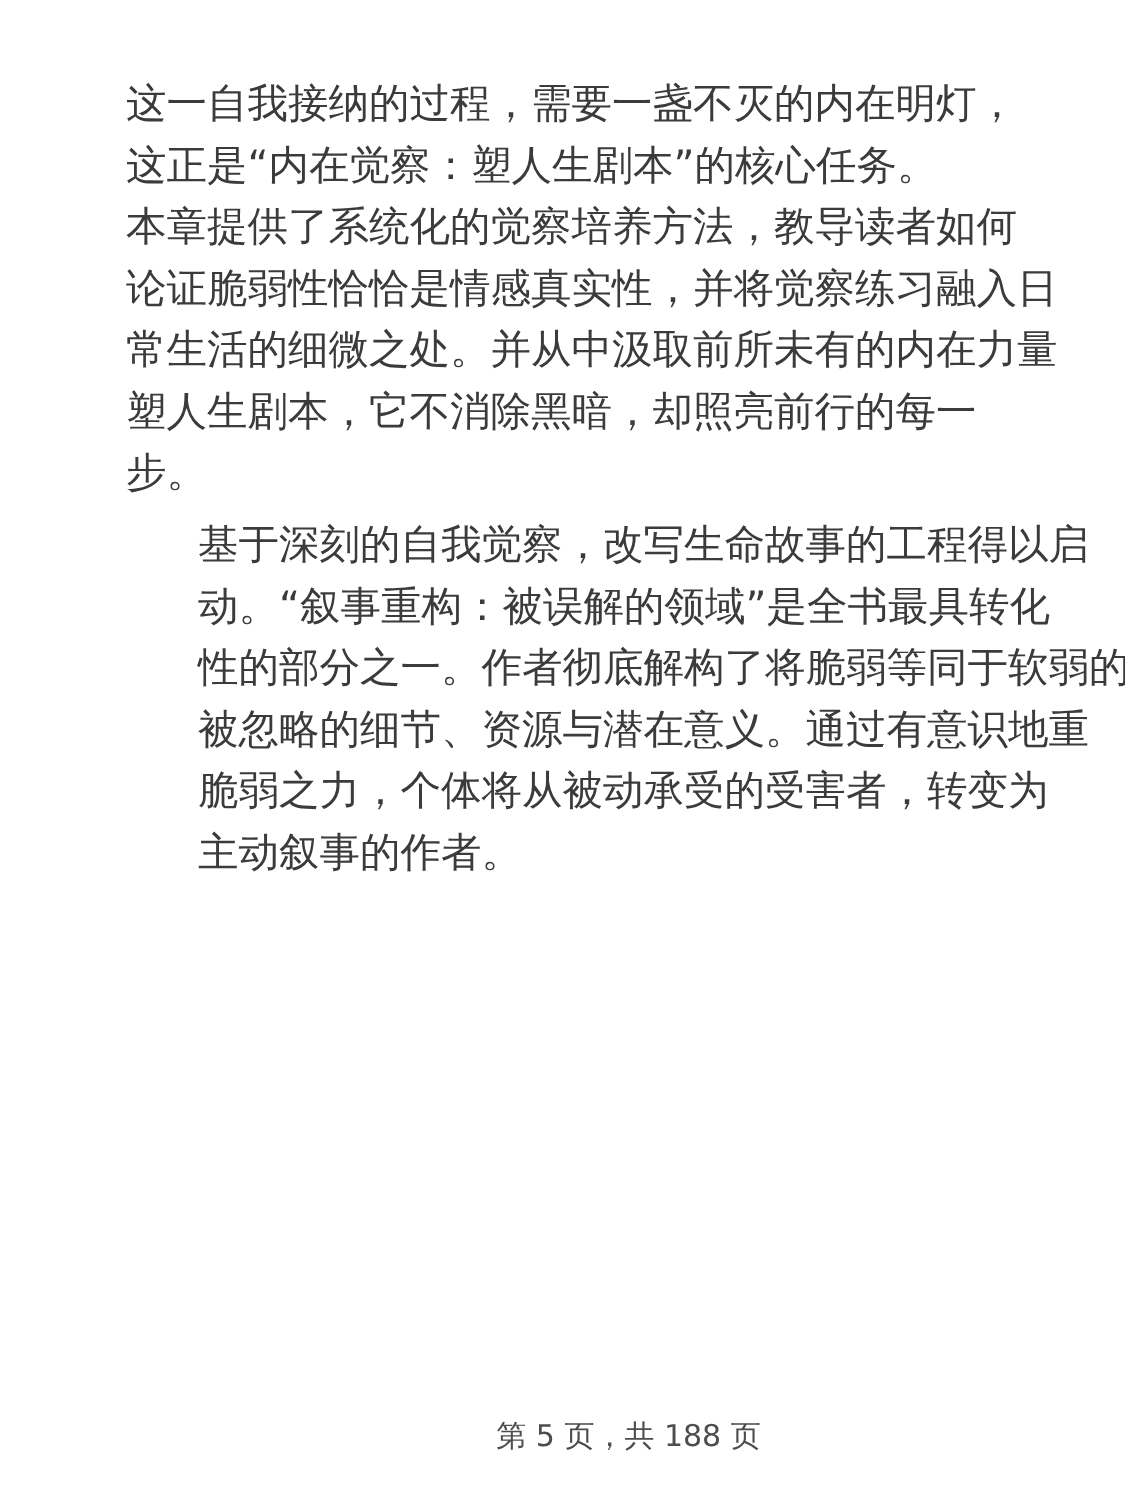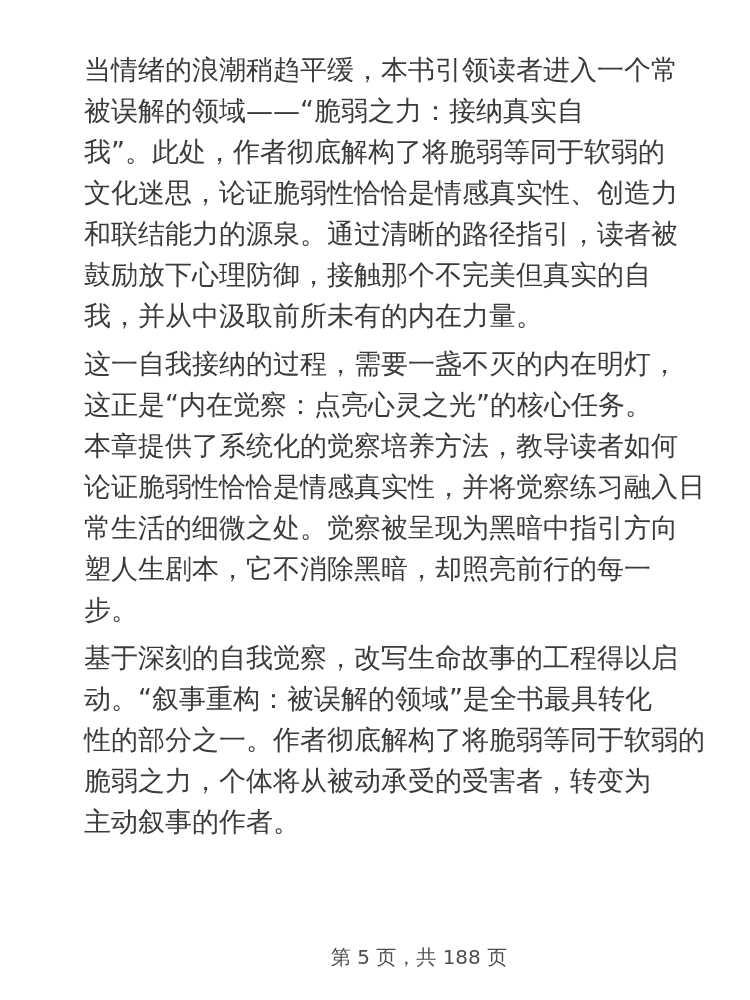--- a/index.html
+++ b/index.html
@@ -28,20 +28,21 @@
     font-size: 27px;
     line-height: 41px;
     font-weight: 400;
   }
   .paragraph {
     margin: 0 0 7px 0;
     padding: 0;
   }
   .paragraph:last-child {
     margin-bottom: 0;
+    margin-left: 48px;
   }
   .line {
     white-space: nowrap;
     letter-spacing: 0;
   }
   .page-footer {
     position: absolute;
     left: 0;
     top: 947px;
     width: 750px;
@@ -51,41 +52,33 @@
     color: #4d4d4d;
     padding-left: 44px;
   }
 </style>
 </head>
 <body>
 
 <div class="page" style="background: rgb(255, 255, 255);">
   <main class="content" style="color: rgb(59, 59, 59);">
       <div class="paragraph">
-        <div class="line">当情绪的浪潮稍趋平缓，本书引领读者进入一个常</div>
-        <div class="line">被误解的领域——“脆弱之力：接纳真实自</div>
-        <div class="line">我”。此处，作者彻底解构了将脆弱等同于软弱的</div>
-        <div class="line">文化迷思，论证脆弱性恰恰是情感真实性、创造力</div>
-        <div class="line">和联结能力的源泉。通过清晰的路径指引，读者被</div>
-        <div class="line">鼓励放下心理防御，接触那个不完美但真实的自</div>
-        <div class="line">我，并从中汲取前所未有的内在力量。</div>
-      </div>
-      <div class="paragraph">
         <div class="line">这一自我接纳的过程，需要一盏不灭的内在明灯，</div>
-        <div class="line">这正是“内在觉察：点亮心灵之光”的核心任务。</div>
+        <div class="line">这正是“内在觉察：塑人生剧本”的核心任务。</div>
         <div class="line">本章提供了系统化的觉察培养方法，教导读者如何</div>
         <div class="line">论证脆弱性恰恰是情感真实性，并将觉察练习融入日</div>
-        <div class="line">常生活的细微之处。觉察被呈现为黑暗中指引方向</div>
+        <div class="line">常生活的细微之处。并从中汲取前所未有的内在力量</div>
         <div class="line">塑人生剧本，它不消除黑暗，却照亮前行的每一</div>
         <div class="line">步。</div>
       </div>
       <div class="paragraph">
         <div class="line">基于深刻的自我觉察，改写生命故事的工程得以启</div>
         <div class="line">动。“叙事重构：被误解的领域”是全书最具转化</div>
         <div class="line">性的部分之一。作者彻底解构了将脆弱等同于软弱的</div>
+        <div class="line">被忽略的细节、资源与潜在意义。通过有意识地重</div>
         <div class="line">脆弱之力，个体将从被动承受的受害者，转变为</div>
         <div class="line">主动叙事的作者。</div>
       </div>
     </main>
   <footer class="page-footer" style="color: rgb(77, 77, 77);">
     <span>第 5 页，共 188 页</span>
   </footer>
 </div>
 
 </body></html>

